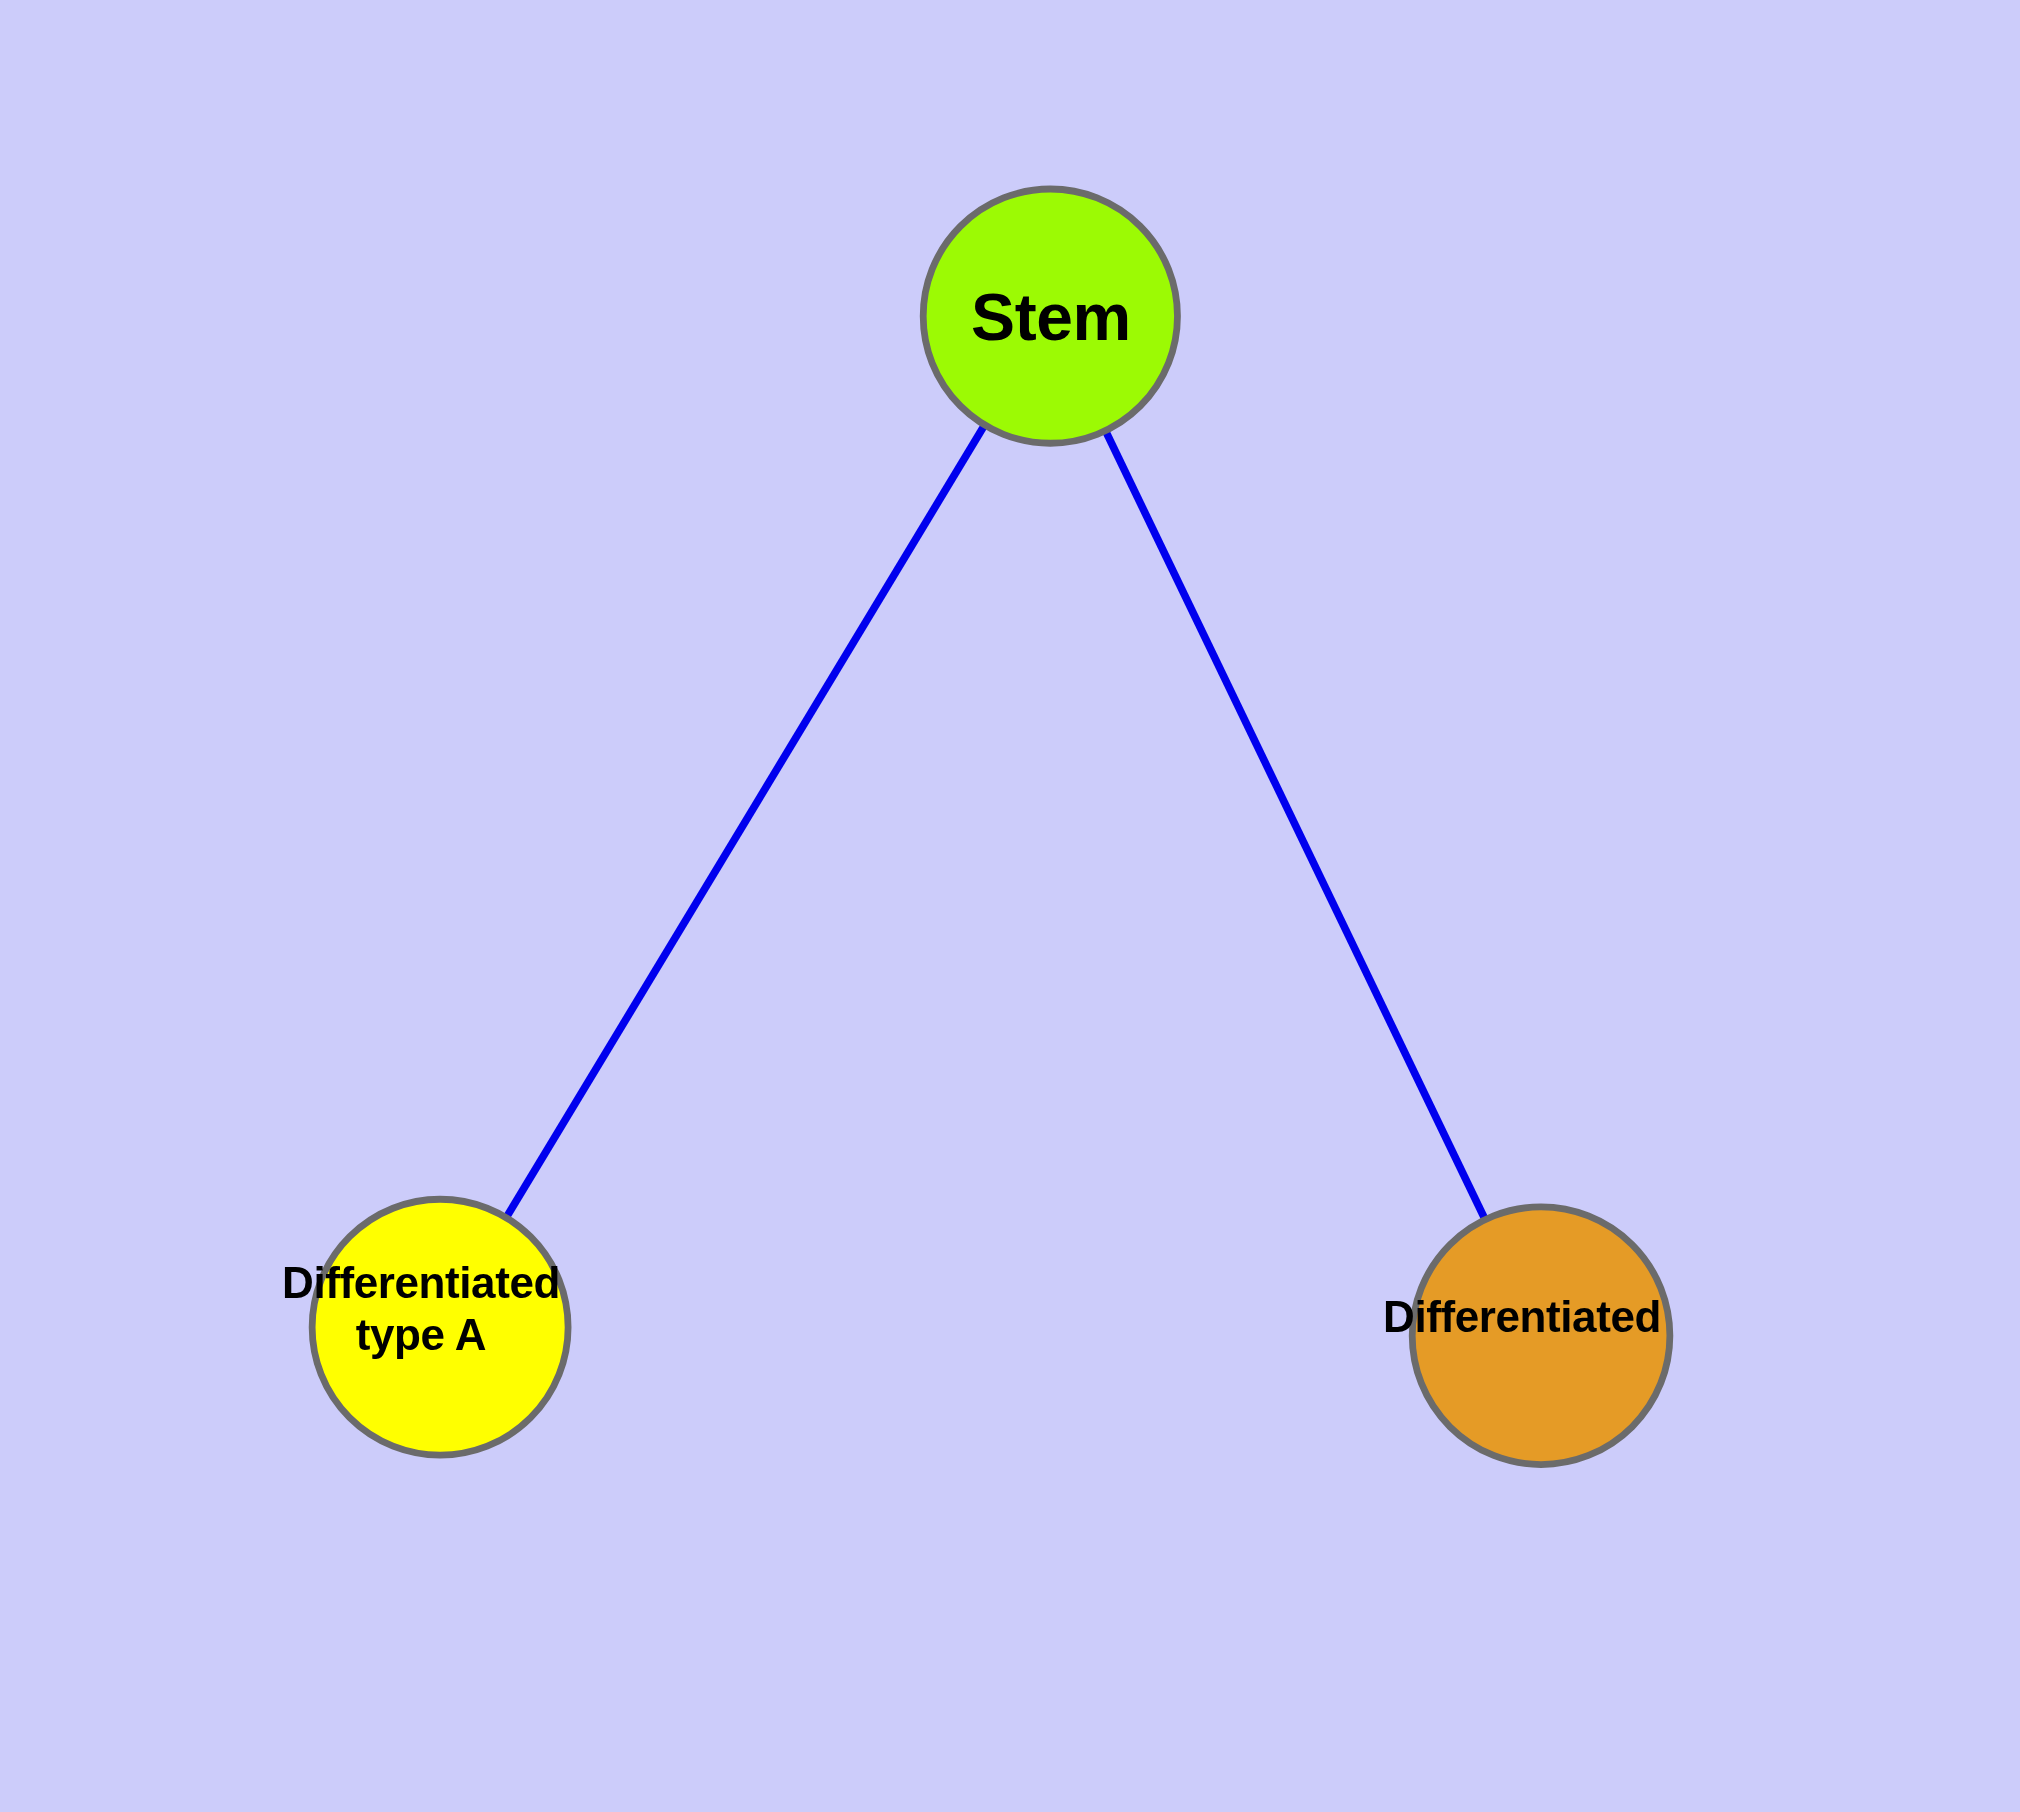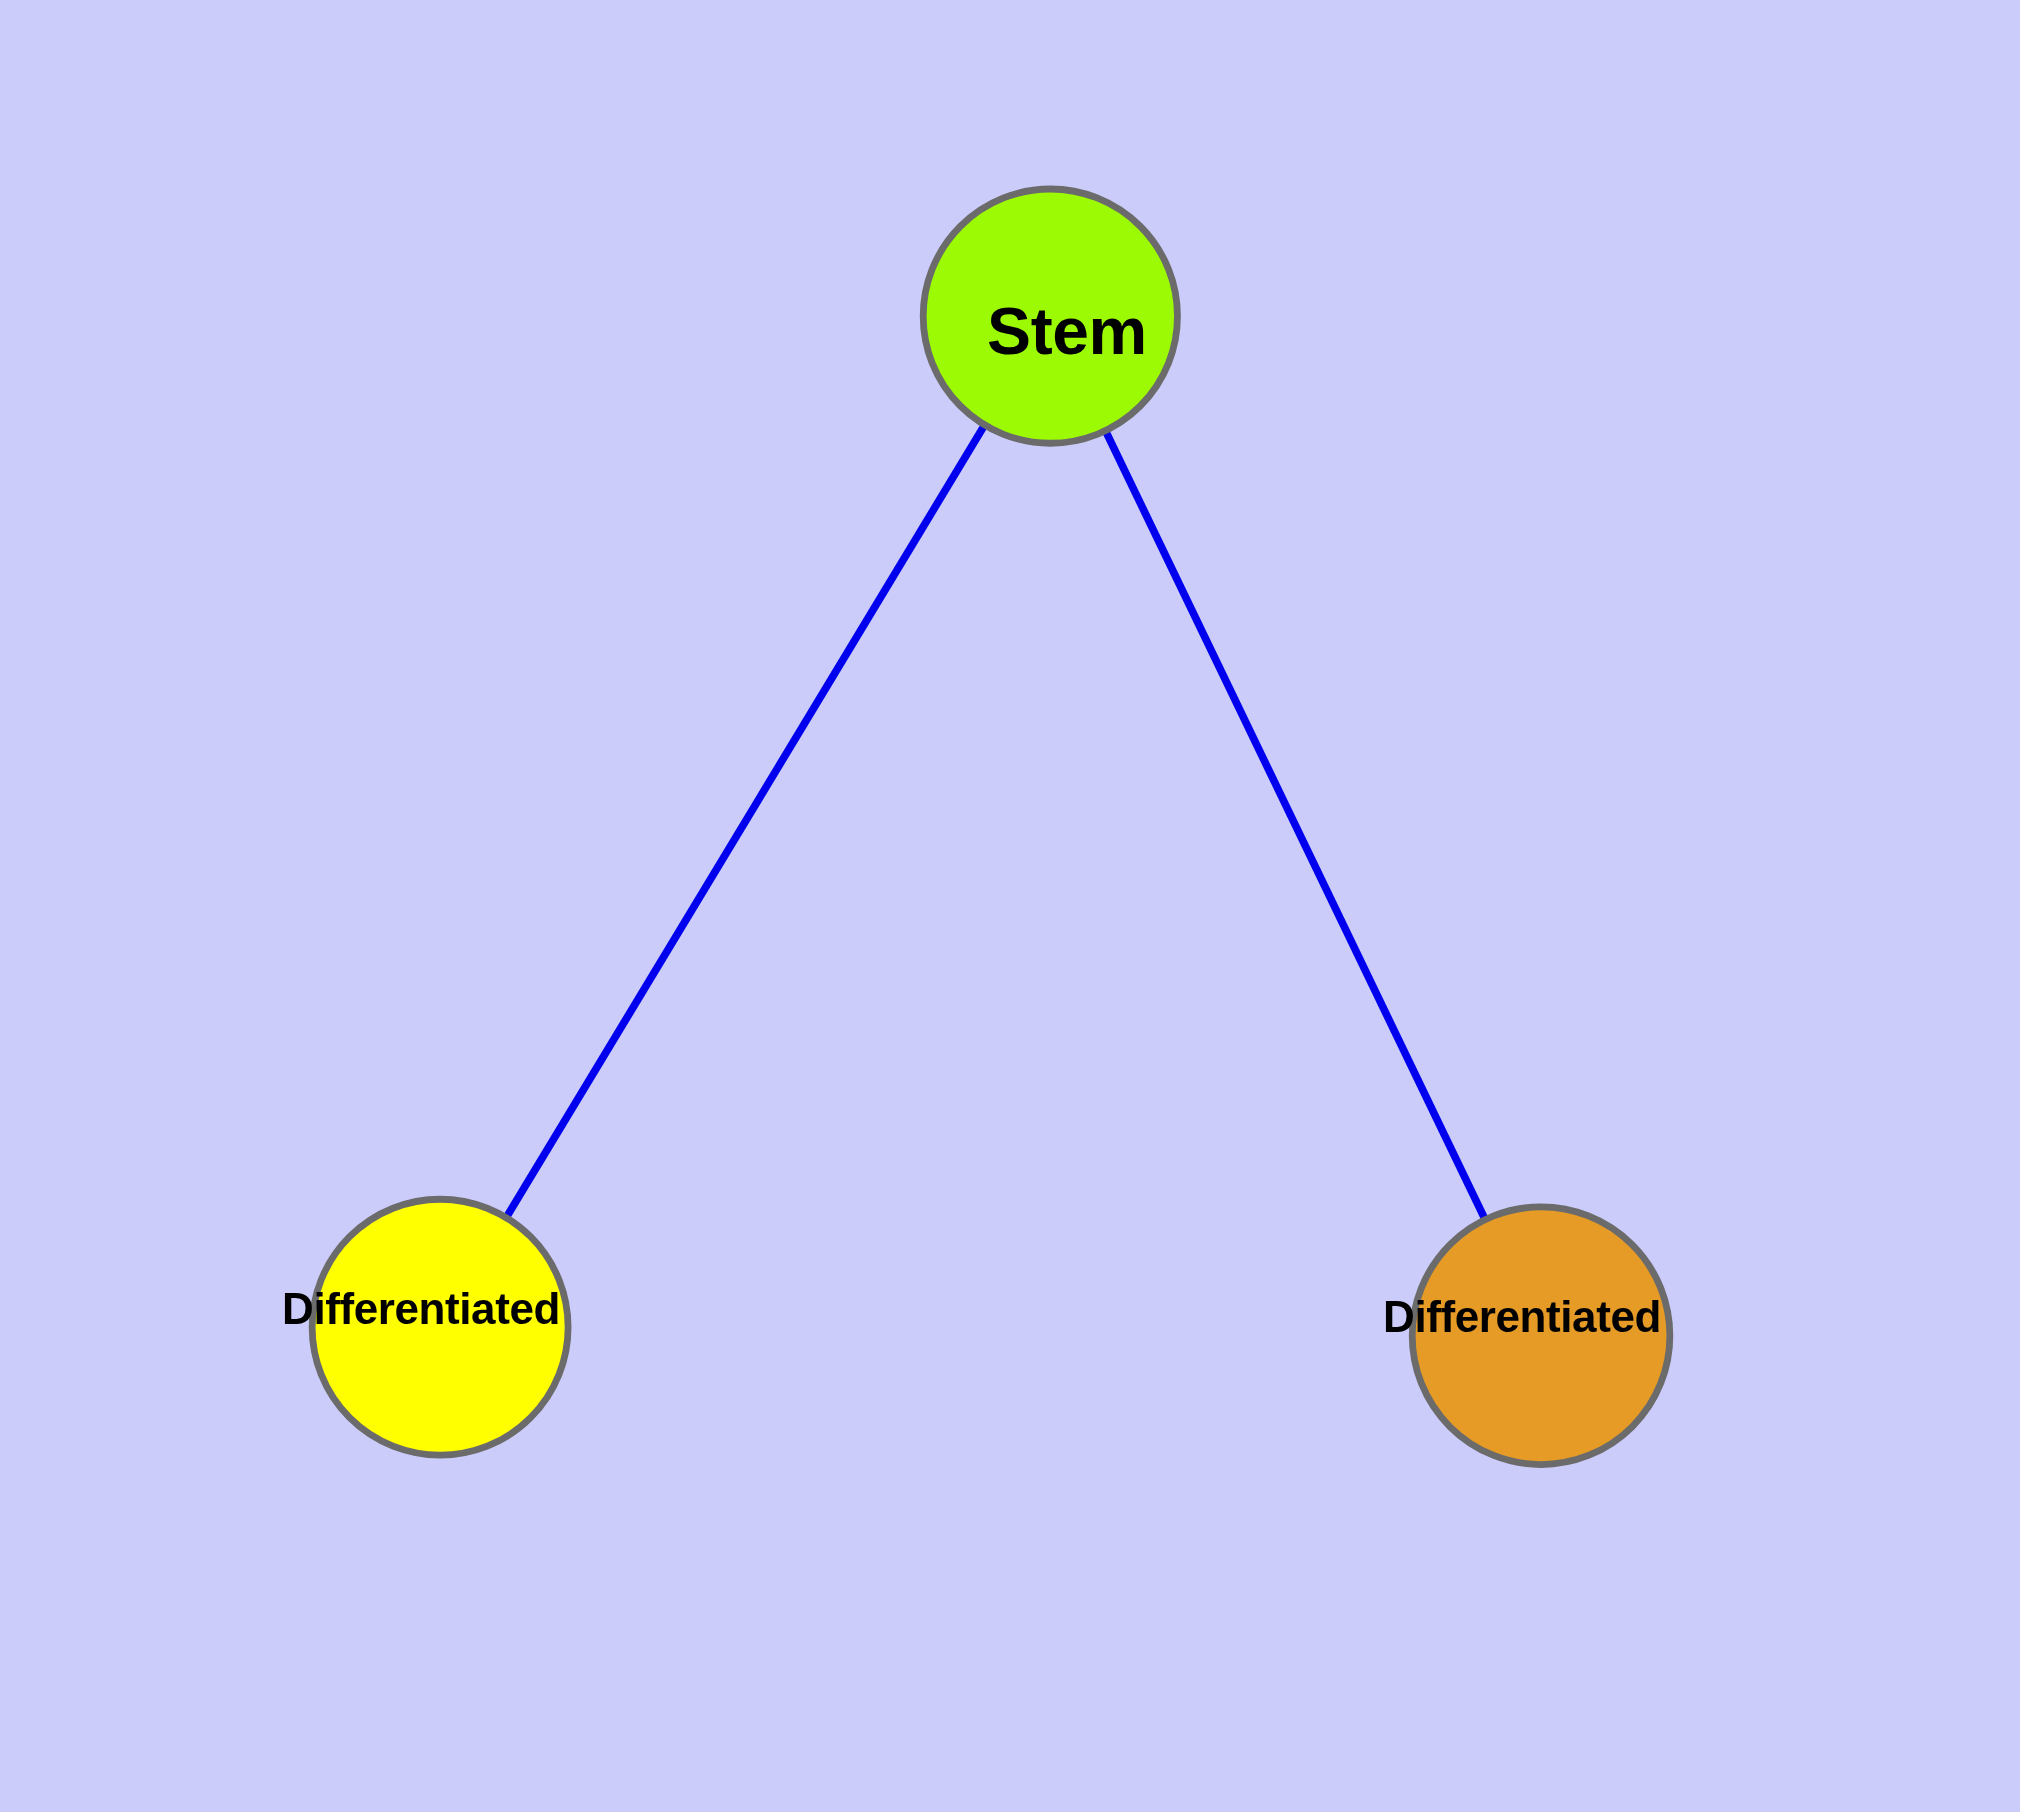--- a/index.html
+++ b/index.html
@@ -62,25 +62,26 @@
         <line x1="1239" y1="373" x2="1818" y2="1576" stroke="#0000ee" stroke-width="9" stroke-linecap="butt"></line>
       </g>
     <g id="node-layer">
         <circle cx="1239" cy="373" r="150" fill="#9cfa04" stroke="#6b6b6b" stroke-width="8"></circle>
         <circle cx="519" cy="1566" r="151" fill="#ffff00" stroke="#6b6b6b" stroke-width="8"></circle>
         <circle cx="1818" cy="1576" r="152" fill="#e59b26" stroke="#6b6b6b" stroke-width="8"></circle>
       </g>
   </svg>
 
   <div id="label-layer">
-      <div class="node-label label-stem" style="left: 1051px; top: 332px; margin-left: 16px;">
+      <div class="node-label label-stem" style="left: 1051px; top: 318px;">
         <span class="label-line">Stem</span>
       </div>
       <div class="node-label label-two-line" style="left: 421px; top: 1309px;">
         <span class="label-line">Differentiated</span>
+        <span class="label-line">type A</span>
       </div>
       <div class="node-label label-two-line" style="left: 1522px; top: 1317px;">
         <span class="label-line">Differentiated</span>
       </div>
     </div>
 
 </div>
 
 
 </body></html>

